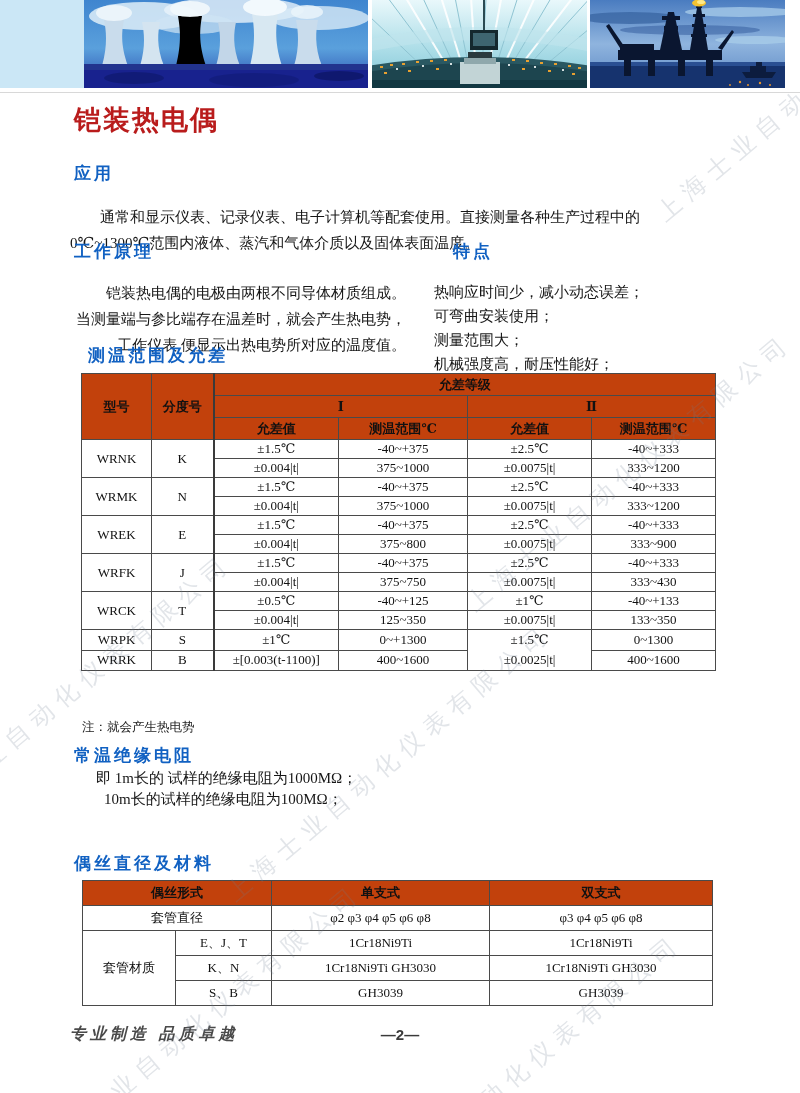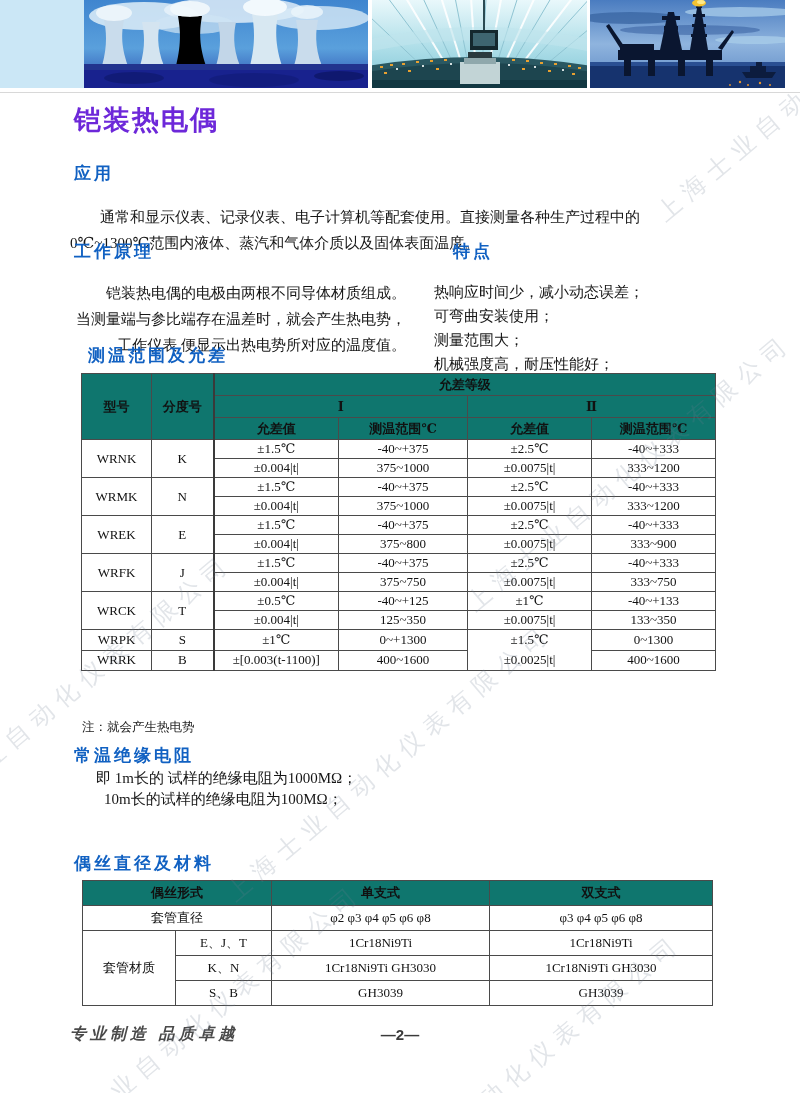--- a/index.html
+++ b/index.html
@@ -11,21 +11,21 @@
   .hdr{position:absolute;top:0;left:0;width:800px;height:88px;}
   .hdr-strip{position:absolute;left:0;top:0;width:84px;height:88px;background:#cbe7f6;}
   .photo{position:absolute;top:0;height:88px;overflow:hidden;}
   .photo svg{display:block;}
   #photo1{left:84px;width:284px;}
   #photo2{left:372px;width:215px;}
   #photo3{left:590px;width:195px;}
   .hdr-line{position:absolute;top:92px;left:0;width:800px;height:0;border-top:1px solid #d8d8d8;}
   
   .doc-title{position:absolute;left:74px;top:102px;font-family:"Liberation Sans",sans-serif;
-    font-weight:bold;font-size:27px;letter-spacing:2px;color:#6d28d9;}
+    font-weight:bold;font-size:27px;letter-spacing:2px;color:#b91c1c;}
   .sec-h{position:absolute;font-family:"Liberation Sans",sans-serif;font-weight:bold;
     font-size:17px;letter-spacing:3px;color:#1161c2;}
   #h-app{left:74px;top:162px;}
   #h-principle{left:74px;top:240px;}
   #h-features{left:453px;top:240px;text-align:right;}
   #h-range{left:88px;top:344px;}
   #h-insulation{left:74px;top:744px;}
   #h-wire{left:74px;top:852px;}
   .para{position:absolute;font-size:15px;line-height:26px;color:#161616;}
   #p-app{left:70px;top:204px;width:640px;text-indent:2em;}
@@ -33,21 +33,21 @@
   #list-features{left:434px;top:280px;line-height:24px;}
   #p-insulation{left:70px;top:768px;width:652px;line-height:20.5px;}
   #p-insulation .first{text-indent:2em;}
   #p-insulation .l2{padding-left:26px;}
   #p-insulation .l3{padding-left:34px;}
   .note{position:absolute;left:82px;top:719px;font-size:12.5px;color:#222;}
   
   table{border-collapse:collapse;table-layout:fixed;position:absolute;background:#fff;}
   th,td{border:1px solid #4a4a4a;text-align:center;vertical-align:middle;
     font-size:13px;padding:0;color:#111;overflow:hidden;white-space:nowrap;}
-  th{background:#0f766e;font-weight:bold;}
+  th{background:#c2410c;font-weight:bold;}
   #t1{left:81px;top:373px;width:634px;}
   #t1 thead tr{height:22px;}
   #t1 tbody tr{height:19px;}
   #t1 tbody tr.single{height:20px;}
   #t1 td.thick-l,#t1 th.thick-l{border-left:2px solid #3a3a3a;}
   #t1 td.merged{padding:0;}
   #t1 td.merged div{height:20px;line-height:20px;}
   #t2{left:82px;top:880px;width:630px;}
   #t2 tr{height:25px;}
   
@@ -326,21 +326,21 @@
       <td rowspan="2">J</td>
       <td class="thick-l">±1.5℃</td>
       <td>-40~+375</td>
       <td>±2.5℃</td>
       <td>-40~+333</td>
     </tr>
     <tr>
       <td class="thick-l">±0.004|t|</td>
       <td>375~750</td>
       <td>±0.0075|t|</td>
-      <td>333~750</td>
+      <td>333~430</td>
     </tr>
     <tr>
       <td rowspan="2">WRCK</td>
       <td rowspan="2">T</td>
       <td class="thick-l">±0.5℃</td>
       <td>-40~+125</td>
       <td>±1℃</td>
       <td>-40~+133</td>
     </tr>
     <tr>

